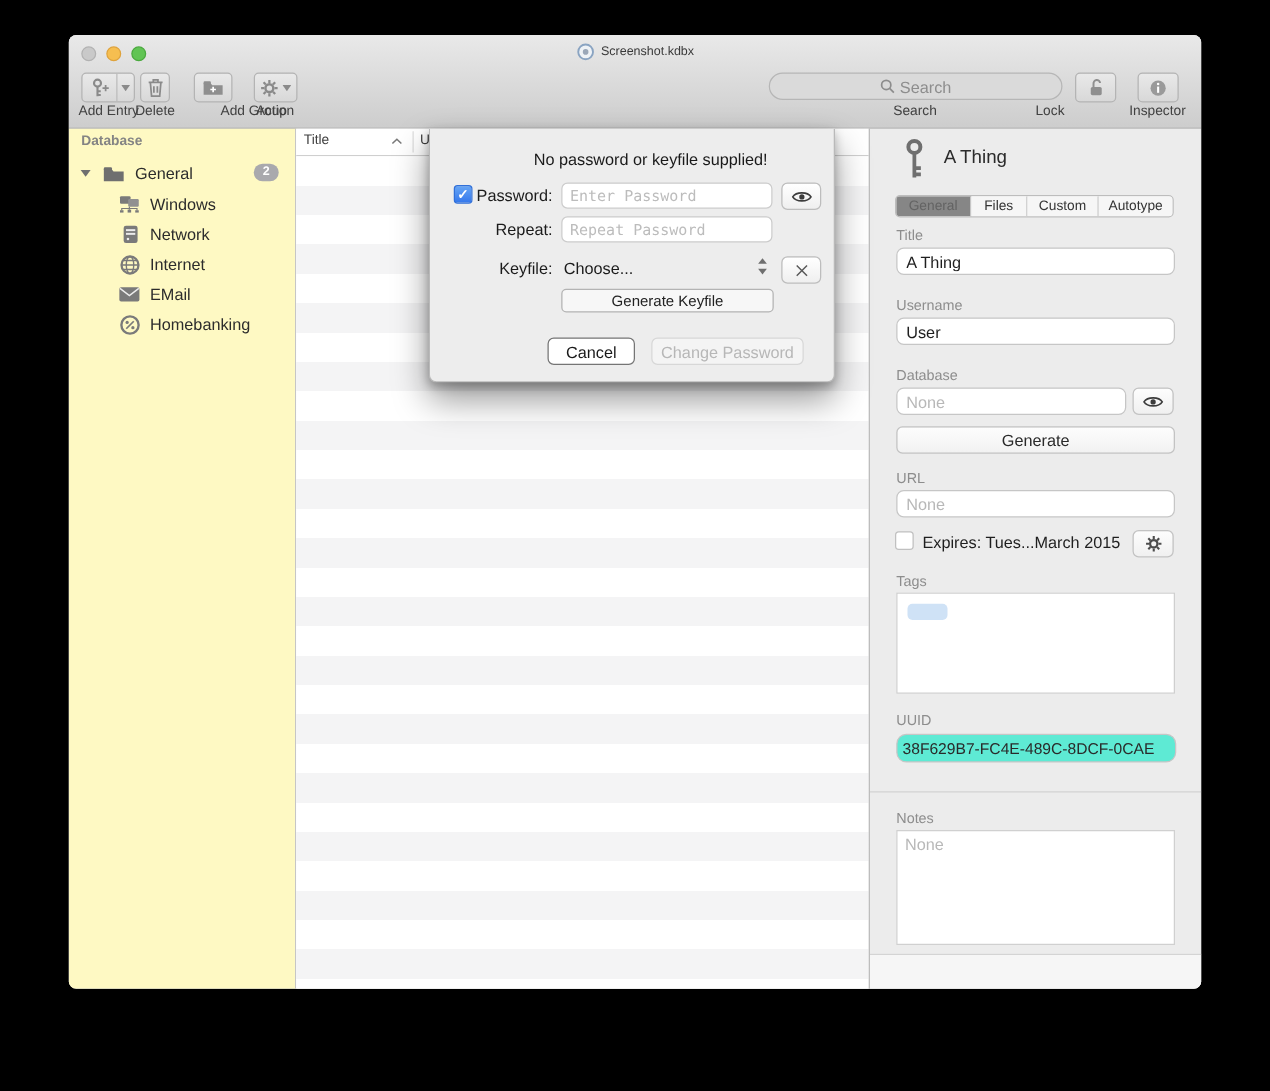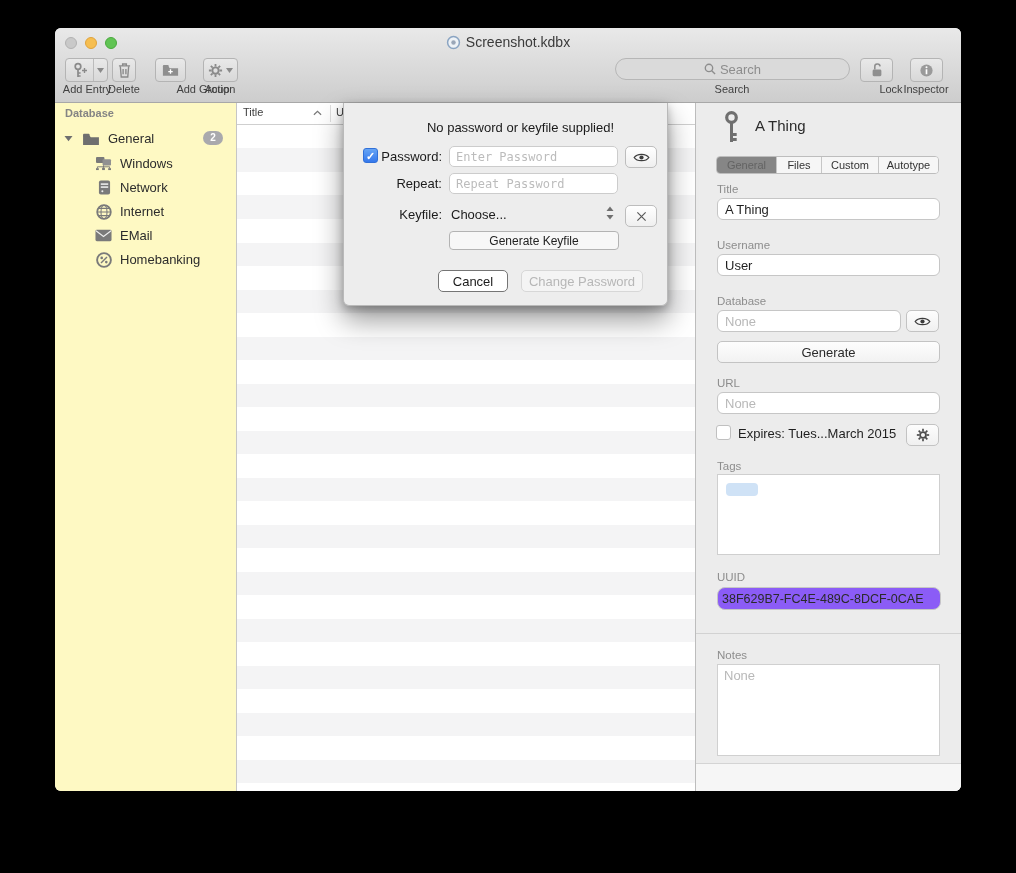--- a/index.html
+++ b/index.html
@@ -17,21 +17,21 @@
   .chrome{
     position:absolute;left:0;top:0;right:0;height:74px;
     background:linear-gradient(#e9e9e9,#cdcdcd);
     border-bottom:1px solid #a8a8a8;
   }
   .traffic{position:absolute;top:9px;width:12px;height:12px;border-radius:50%;}
   .t-gray {left:10px;background:#c9c9c9;border:1px solid #b2b2b2;box-sizing:border-box;}
   .t-yellow{left:30px;background:#f6be50;border:1px solid #dfa33c;box-sizing:border-box;}
   .t-green{left:50px;background:#61c454;border:1px solid #4aa93e;box-sizing:border-box;}
   .titlewrap{position:absolute;top:6px;left:0;right:0;display:flex;justify-content:center;align-items:center;gap:5px;}
-  .window-title{font-size:14px;color:#3a3a3a;}
+  .window-title{font-size:10px;color:#3a3a3a;}
   .tb-btn{
     position:absolute;top:30px;height:24px;box-sizing:border-box;
     background:linear-gradient(#e9e9e9,#d8d8d8);
     border:1px solid #b4b4b4;border-radius:4px;
     display:flex;align-items:center;justify-content:center;
   }
   .tb-label{position:absolute;top:55px;font-size:11px;color:#414141;text-align:center;transform:translateX(-50%);white-space:nowrap;}
   .split-divider{width:1px;height:100%;background:#bcbcbc;}
   .split-arrow{width:13px;display:flex;align-items:center;justify-content:center;}
   .searchfield{
@@ -129,21 +129,21 @@
   .generate-btn{
     position:absolute;left:21px;top:238px;width:223px;height:22px;box-sizing:border-box;
     background:linear-gradient(#fdfdfd,#f2f2f2);border:1px solid #c3c3c3;border-radius:5px;
     font-size:13px;color:#2a2a2a;display:flex;align-items:center;justify-content:center;
   }
   .expires-label{position:absolute;left:42px;top:323px;font-size:13px;color:#1f1f1f;}
   .tags-box{position:absolute;left:21px;top:371px;width:223px;height:81px;background:#fff;border:1px solid #cfcfcf;box-sizing:border-box;}
   .tag-pill{position:absolute;left:8px;top:8px;width:32px;height:13px;border-radius:4px;background:#cfe2f6;}
   .uuid-field{
     position:absolute;left:21px;top:484px;width:224px;height:23px;box-sizing:border-box;
-    border:1px solid #c6c6c6;border-radius:8px;background:#8b5cf6;padding:0 4px;
+    border:1px solid #c6c6c6;border-radius:8px;background:#5eead4;padding:0 4px;
     font-size:12.5px;color:#2a2a2a;white-space:nowrap;overflow:hidden;
   }
   .insp-divider{position:absolute;left:0;right:0;top:530px;height:1px;background:#d2d2d2;}
   .notes-box{
     position:absolute;left:21px;top:561px;width:223px;height:92px;box-sizing:border-box;
     background:#fff;border:1px solid #d0d0d0;resize:none;padding:3px 6px;
     font-family:"Liberation Sans",sans-serif;font-size:13px;color:#1f1f1f;
   }
   .notes-box::placeholder{color:#b8b8b8;}
   .insp-footer{position:absolute;left:0;right:0;top:660px;bottom:0;background:#f6f6f6;border-top:1px solid #d4d4d4;}
@@ -248,21 +248,21 @@
     <span class="tb-label" style="left:677px;">Search</span>
 
     <div class="tb-btn" style="left:805px;width:33px;">
       <span class="icon">
         <svg width="14" height="16" viewBox="0 0 16 18">
             <rect x="3" y="8.5" width="10" height="7.5" rx="1.5" fill="#8f8f8f"></rect>
             <path d="M5.5 8.5V5.5a3 3 0 0 1 6-.6" fill="none" stroke="#8f8f8f" stroke-width="1.8"></path>
           </svg>
       </span>
     </div>
-    <span class="tb-label" style="left:836px;">Lock</span>
+    <span class="tb-label" style="left:785px;">Lock</span>
 
     <div class="tb-btn" style="left:855px;width:33px;">
       <span class="icon">
         <svg width="15" height="15" viewBox="0 0 18 18">
             <circle cx="9" cy="9" r="7.3" fill="#9a9a9a"></circle>
             <rect x="8" y="7.5" width="2" height="6" fill="#fff"></rect>
             <circle cx="9" cy="5" r="1.2" fill="#fff"></circle>
           </svg>
       </span>
     </div>

